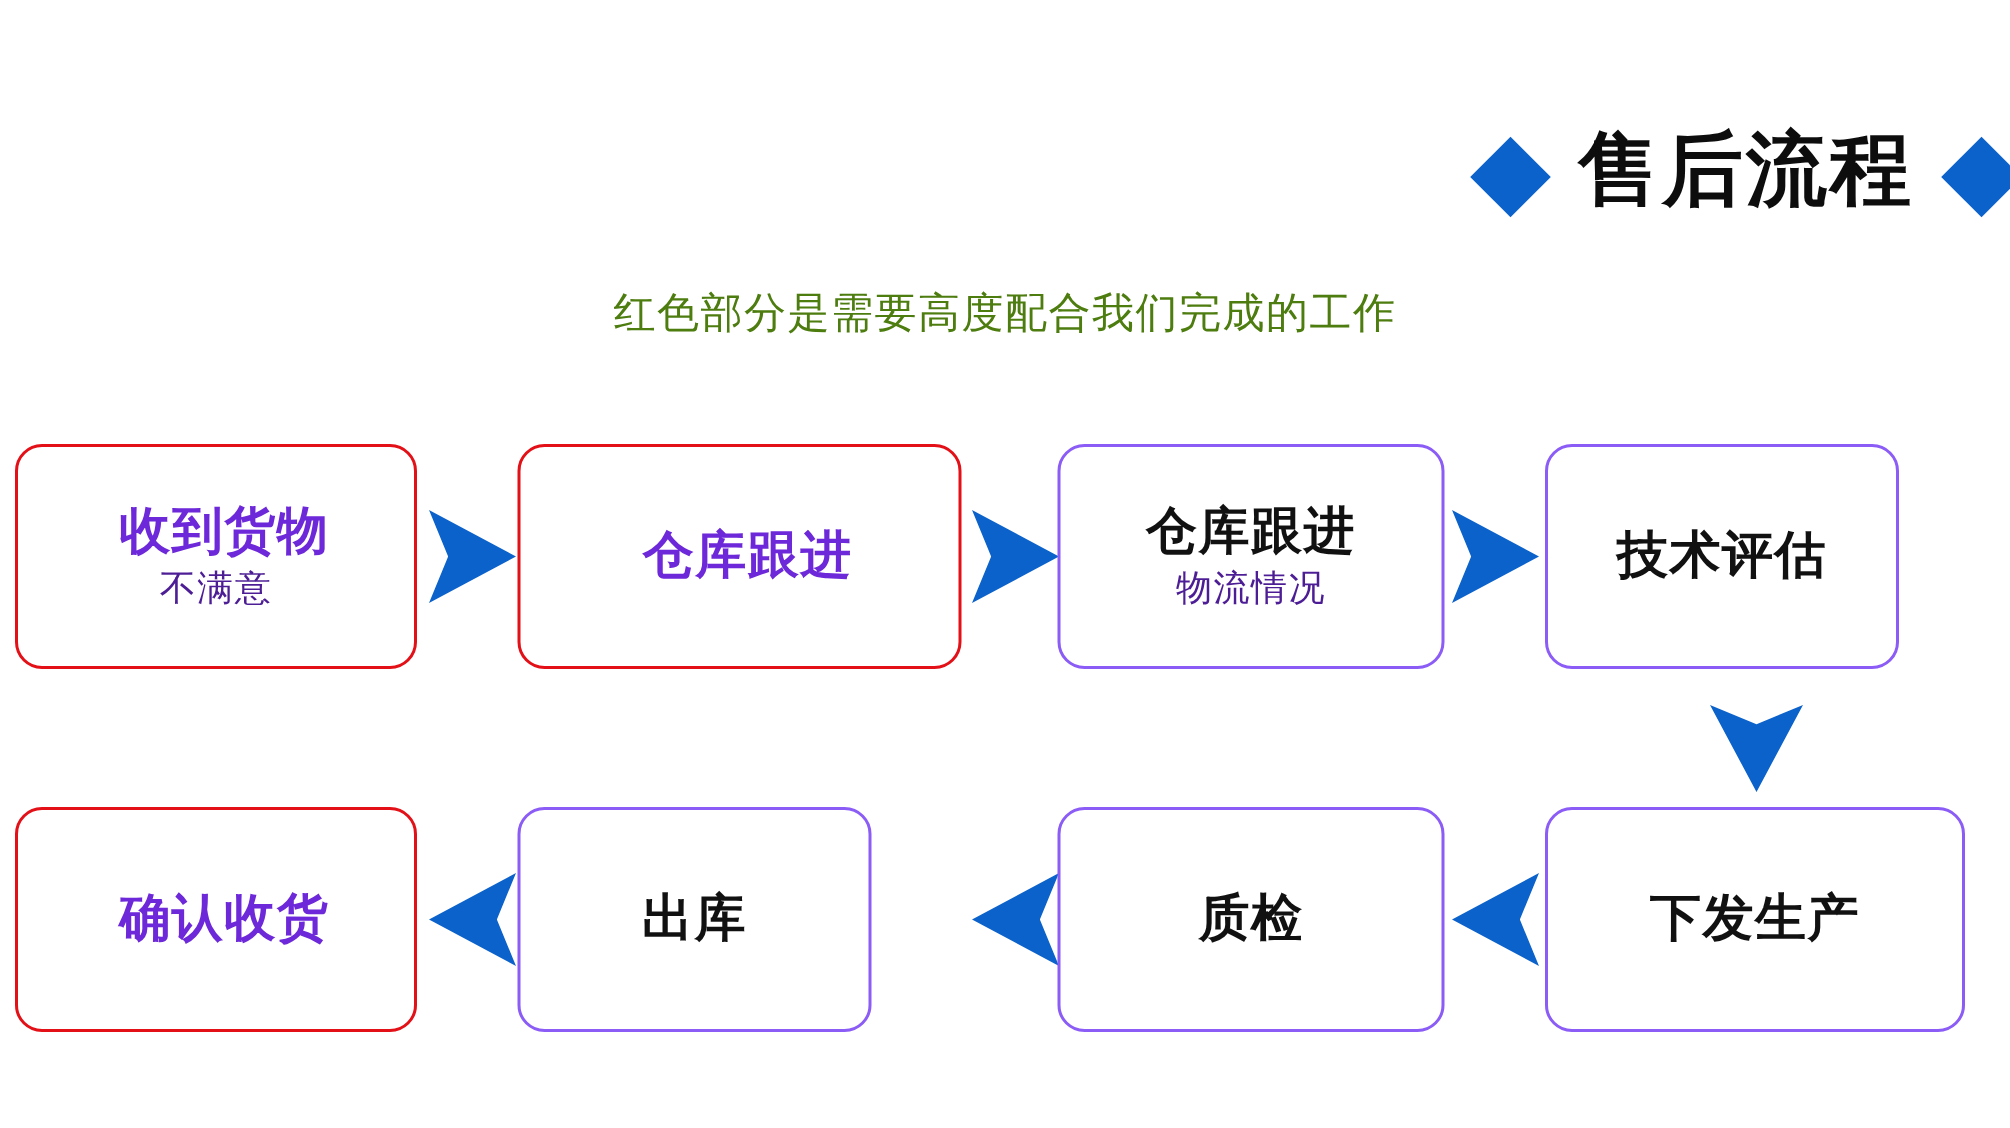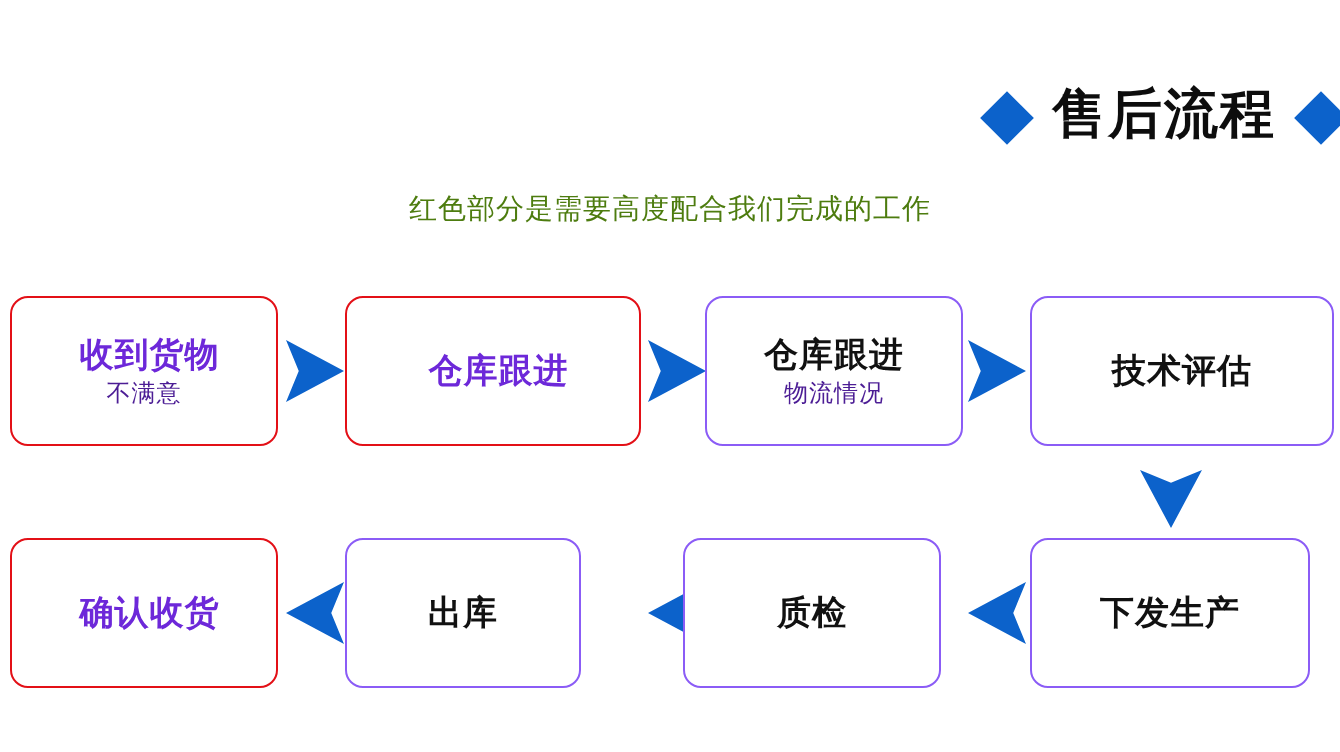--- a/index.html
+++ b/index.html
@@ -98,25 +98,25 @@
     color: #4c1d95;
     line-height: 1.05;
     letter-spacing: 1px;
     white-space: nowrap;
   }
 
   
   #node-1 { left: 10px;   width: 268px; }
   #node-2 { left: 345px;  width: 296px; }
   #node-3 { left: 705px;  width: 258px; }
-  #node-4 { left: 1030px; width: 304px; }
+  #node-4 { left: 1030px; width: 236px; }
   
   #node-5 { left: 10px;   width: 268px; }
   #node-6 { left: 345px;  width: 236px; }
-  #node-7 { left: 683px;  width: 258px; }
+  #node-7 { left: 705px;  width: 258px; }
   #node-8 { left: 1030px; width: 280px; }
 
   
   .arrow {
     position: absolute;
     background: #0C62CB;
   }
   .arrow.right {
     width: 58px;
     height: 62px;

